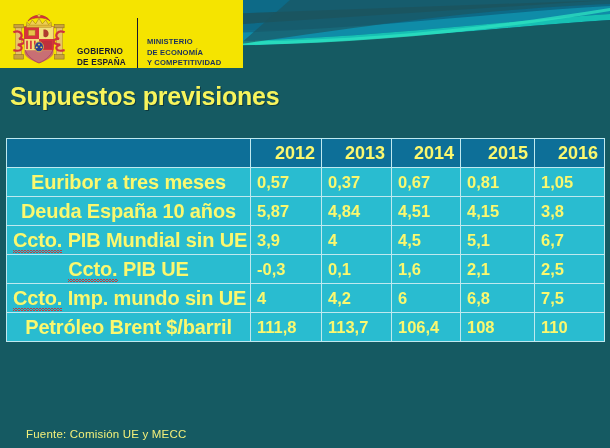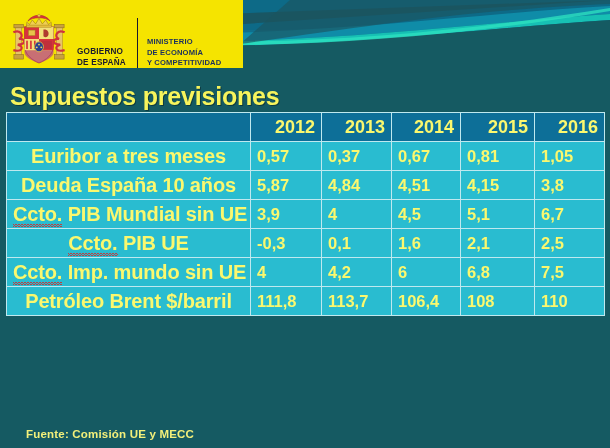--- a/index.html
+++ b/index.html
@@ -88,21 +88,21 @@
     font-weight: bold;
     color: #f7f45c;
     letter-spacing: -0.2px;
     text-shadow: 1px 1px 0 rgba(0,0,0,.35);
   }
 
   
   #table-wrap {
     position: absolute;
     left: 6px;
-    top: 112px;
+    top: 138px;
     width: 566px;
   }
   table {
     border-collapse: collapse;
     width: 598px;
     table-layout: fixed;
   }
   th, td {
     border: 1px solid #bfe9ef;
     color: #fbf86e;
@@ -150,21 +150,21 @@
     background-repeat: repeat-x;
     opacity: .85;
   }
 
   
   #footer {
     position: absolute;
     left: 26px;
     bottom: 8px;
     font-size: 11.5px;
-    font-weight: bold;
+    font-weight: normal;
     color: #f3f07a;
     letter-spacing: .2px;
   }
 </style>
 </head>
 <body>
 
 <div id="slide">
 
   <div id="banner">

